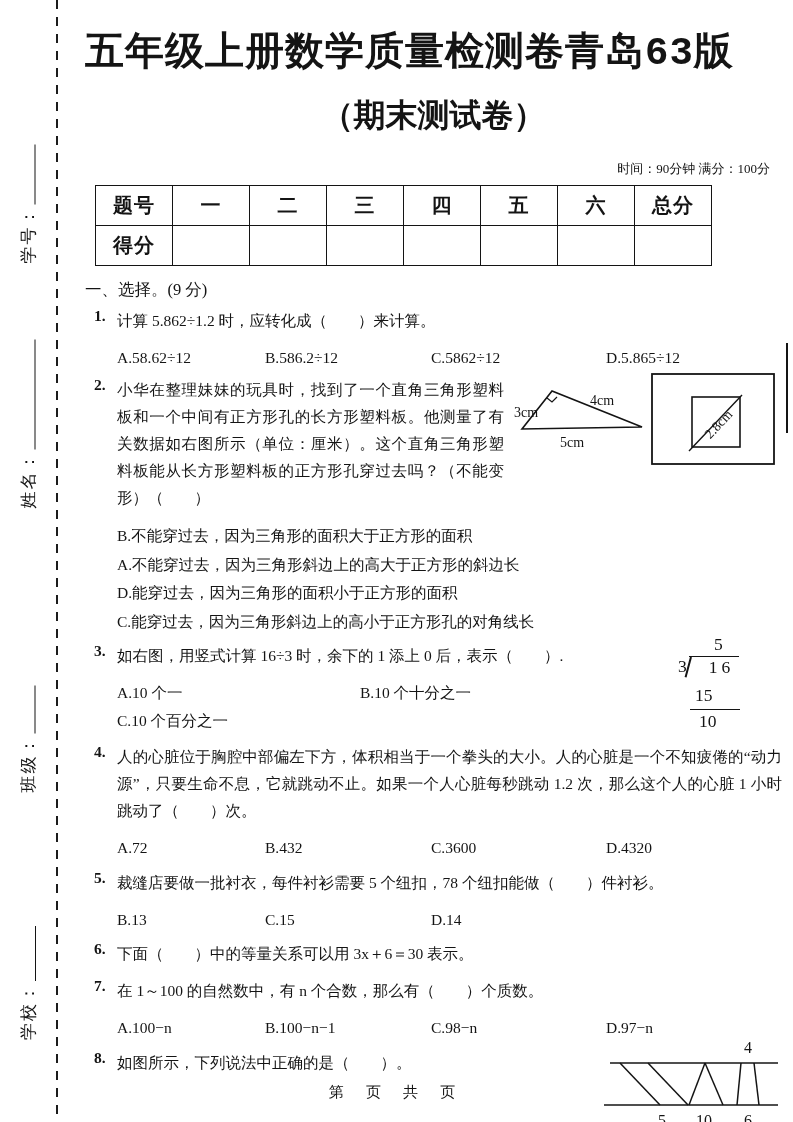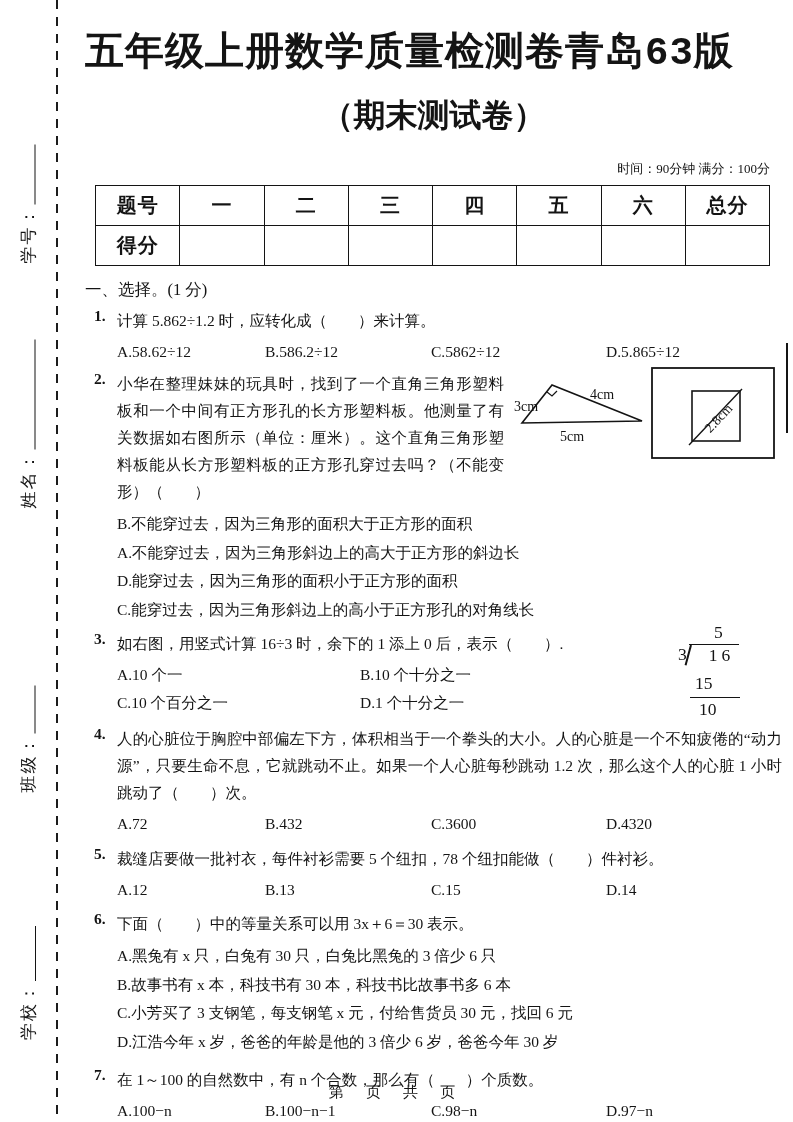--- a/index.html
+++ b/index.html
@@ -27,33 +27,33 @@
     font-family:Liberation Mono, monospace;
   }
   .subtitle {
     text-align:center; font-size:32px; font-weight:bold; margin-top:16px;
     font-family:"Liberation Sans", sans-serif;
   }
   .meta {
     text-align:right; font-size:13px; margin:22px 12px 7px 0;
     font-family:Liberation Serif, serif;
   }
-  table.score { border-collapse:collapse; margin-left:10px; width:675px; table-layout:fixed;
+  table.score { border-collapse:collapse; margin-left:10px; width:617px; table-layout:fixed;
     font-family:"Liberation Sans", sans-serif; }
   table.score td {
     border:1.8px solid #141414; height:37px; text-align:center;
     font-size:20px; font-weight:600; letter-spacing:1px;
   }
   .section-heading { margin-top:13px; font-size:16.5px; }
   
   .q { margin-top:6px; font-size:15.5px; }
   .q-row { display:flex; }
   .q-num { flex:none; width:32px; padding-left:9px; box-sizing:border-box; font-weight:600; }
   .q-text { flex:1; line-height:27px; text-align:justify; }
-  .opts { margin-left:32px; margin-top:5px; }
+  .opts { margin-left:32px; margin-top:11px; }
   .opts-4 { display:grid; grid-template-columns:148px 166px 175px 1fr; line-height:25px; }
   .opts-2 { display:grid; grid-template-columns:243px 1fr; line-height:26px; row-gap:2px; }
   .opts-list div { line-height:28.5px; }
   
   .q2-fig { float:right; width:268px; height:100px; margin:-5px 0 6px 10px; }
   
   .q8-fig { float:right; width:180px; height:103px; margin:-16px 0 0 6px; }
   svg text { font-family:"Liberation Serif", serif; fill:#141414; }
   
   .longdiv { float:right; width:88px; margin:-8px 16px 0 8px; font-size:17.5px; line-height:21px; }
@@ -121,21 +121,21 @@
         <td></td>
         <td></td>
         <td></td>
         <td></td>
         <td></td>
         <td></td>
       </tr>
     </tbody>
       </table>
 
-    <div class="section-heading">一、选择。(1 分)</div>
+    <div class="section-heading">一、选择。(9 分)</div>
 
     <div class="q">
       <div class="q-row">
         <span class="q-num">1.</span>
         <div class="q-text">计算 5.862÷1.2 时，应转化成（　　）来计算。</div>
       </div>
       <div class="opts opts-4">
         <span>A.58.62÷12</span>
         <span>B.586.2÷12</span>
         <span>C.5862÷12</span>
@@ -183,21 +183,20 @@
         <div class="ld-r">10</div>
       </div>
       <div class="q-row">
         <span class="q-num">3.</span>
         <div class="q-text">如右图，用竖式计算 16÷3 时，余下的 1 添上 0 后，表示（　　）.</div>
       </div>
       <div class="opts opts-2">
         <span>A.10 个一</span>
         <span>B.10 个十分之一</span>
         <span>C.10 个百分之一</span>
-        <span>D.1 个十分之一</span>
       </div>
     </div>
 
     <div class="q" style="margin-top:9px;">
       <div class="q-row">
         <span class="q-num">4.</span>
         <div class="q-text">人的心脏位于胸腔中部偏左下方，体积相当于一个拳头的大小。人的心脏是一个不知疲倦的“动力源”，只要生命不息，它就跳动不止。如果一个人心脏每秒跳动 1.2 次，那么这个人的心脏 1 小时跳动了（　　）次。</div>
       </div>
       <div class="opts opts-4">
         <span>A.72</span>
@@ -206,37 +205,30 @@
         <span>D.4320</span>
       </div>
     </div>
 
     <div class="q" style="margin-top:9px;">
       <div class="q-row">
         <span class="q-num">5.</span>
         <div class="q-text">裁缝店要做一批衬衣，每件衬衫需要 5 个纽扣，78 个纽扣能做（　　）件衬衫。</div>
       </div>
       <div class="opts opts-4">
-        <span>A.12</span>
         <span>B.13</span>
         <span>C.15</span>
         <span>D.14</span>
       </div>
     </div>
 
     <div class="q" style="margin-top:8px;">
       <div class="q-row">
         <span class="q-num">6.</span>
         <div class="q-text">下面（　　）中的等量关系可以用 3x＋6＝30 表示。</div>
-      </div>
-      <div class="opts opts-list">
-        <div>A.黑兔有 x 只，白兔有 30 只，白兔比黑兔的 3 倍少 6 只</div>
-        <div>B.故事书有 x 本，科技书有 30 本，科技书比故事书多 6 本</div>
-        <div>C.小芳买了 3 支钢笔，每支钢笔 x 元，付给售货员 30 元，找回 6 元</div>
-        <div>D.江浩今年 x 岁，爸爸的年龄是他的 3 倍少 6 岁，爸爸今年 30 岁</div>
       </div>
     </div>
 
     <div class="q" style="margin-top:10px;">
       <div class="q-row">
         <span class="q-num">7.</span>
         <div class="q-text">在 1～100 的自然数中，有 n 个合数，那么有（　　）个质数。</div>
       </div>
       <div class="opts opts-4">
         <span>A.100−n</span>

